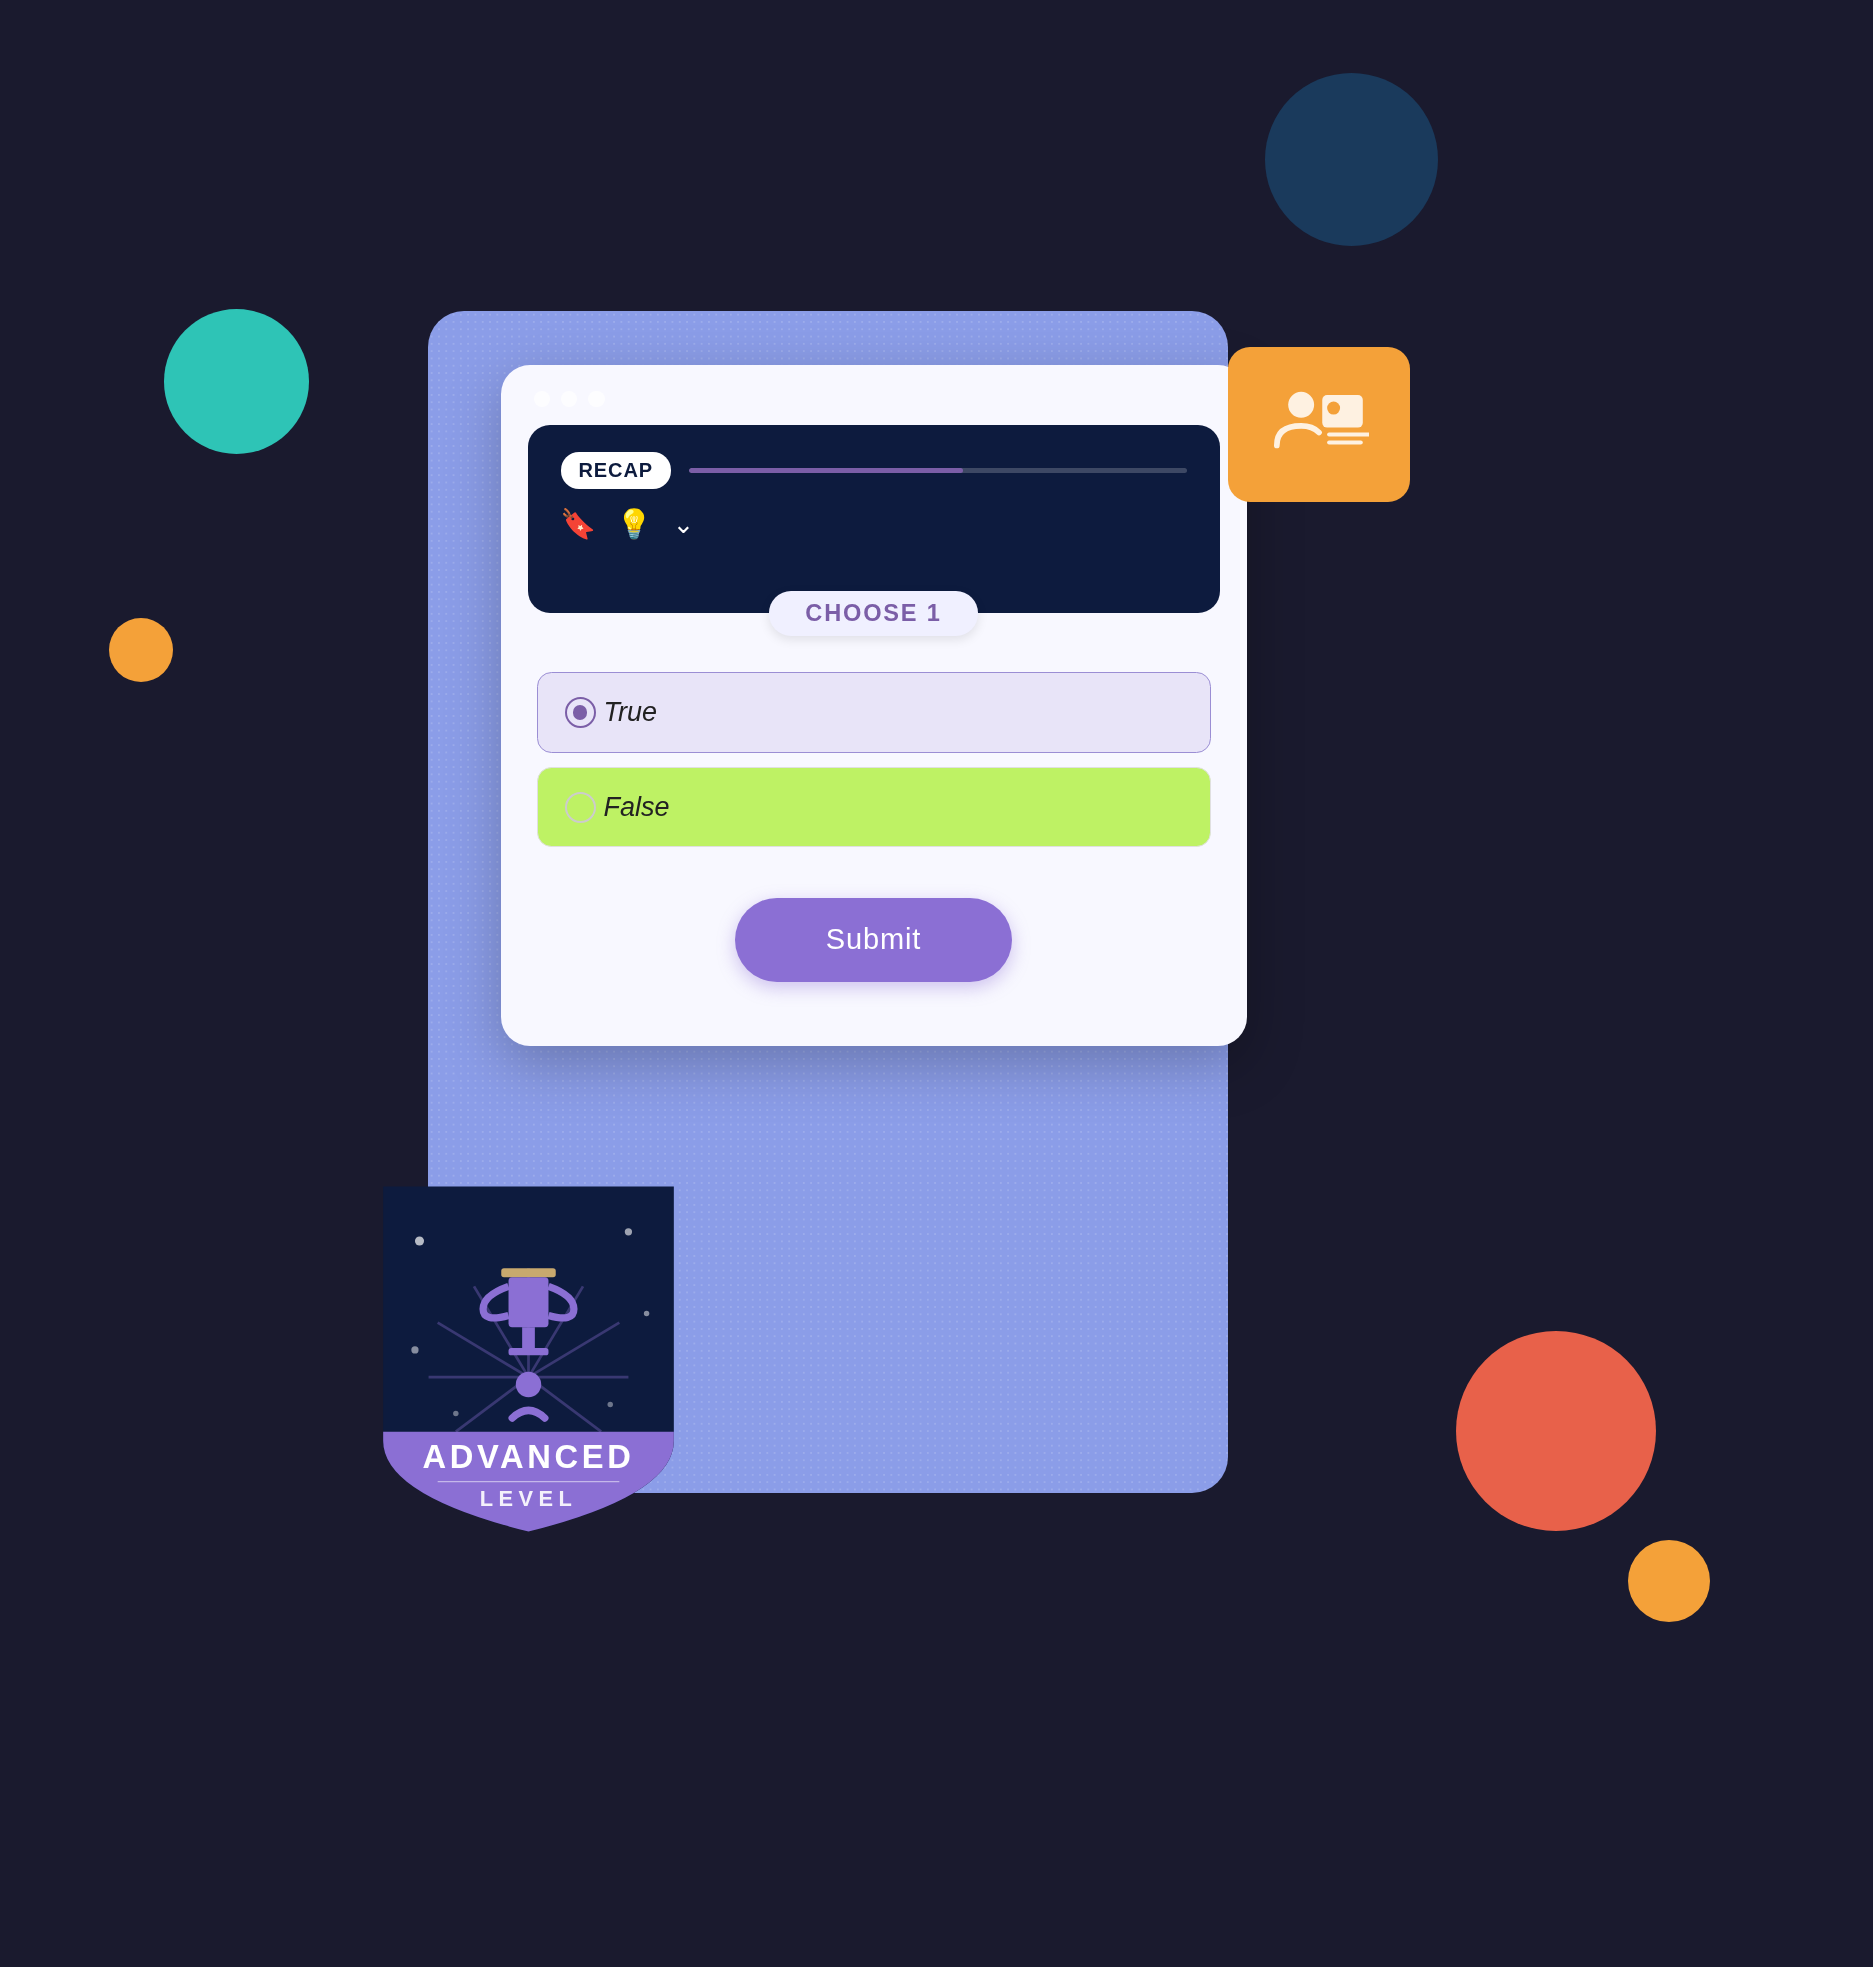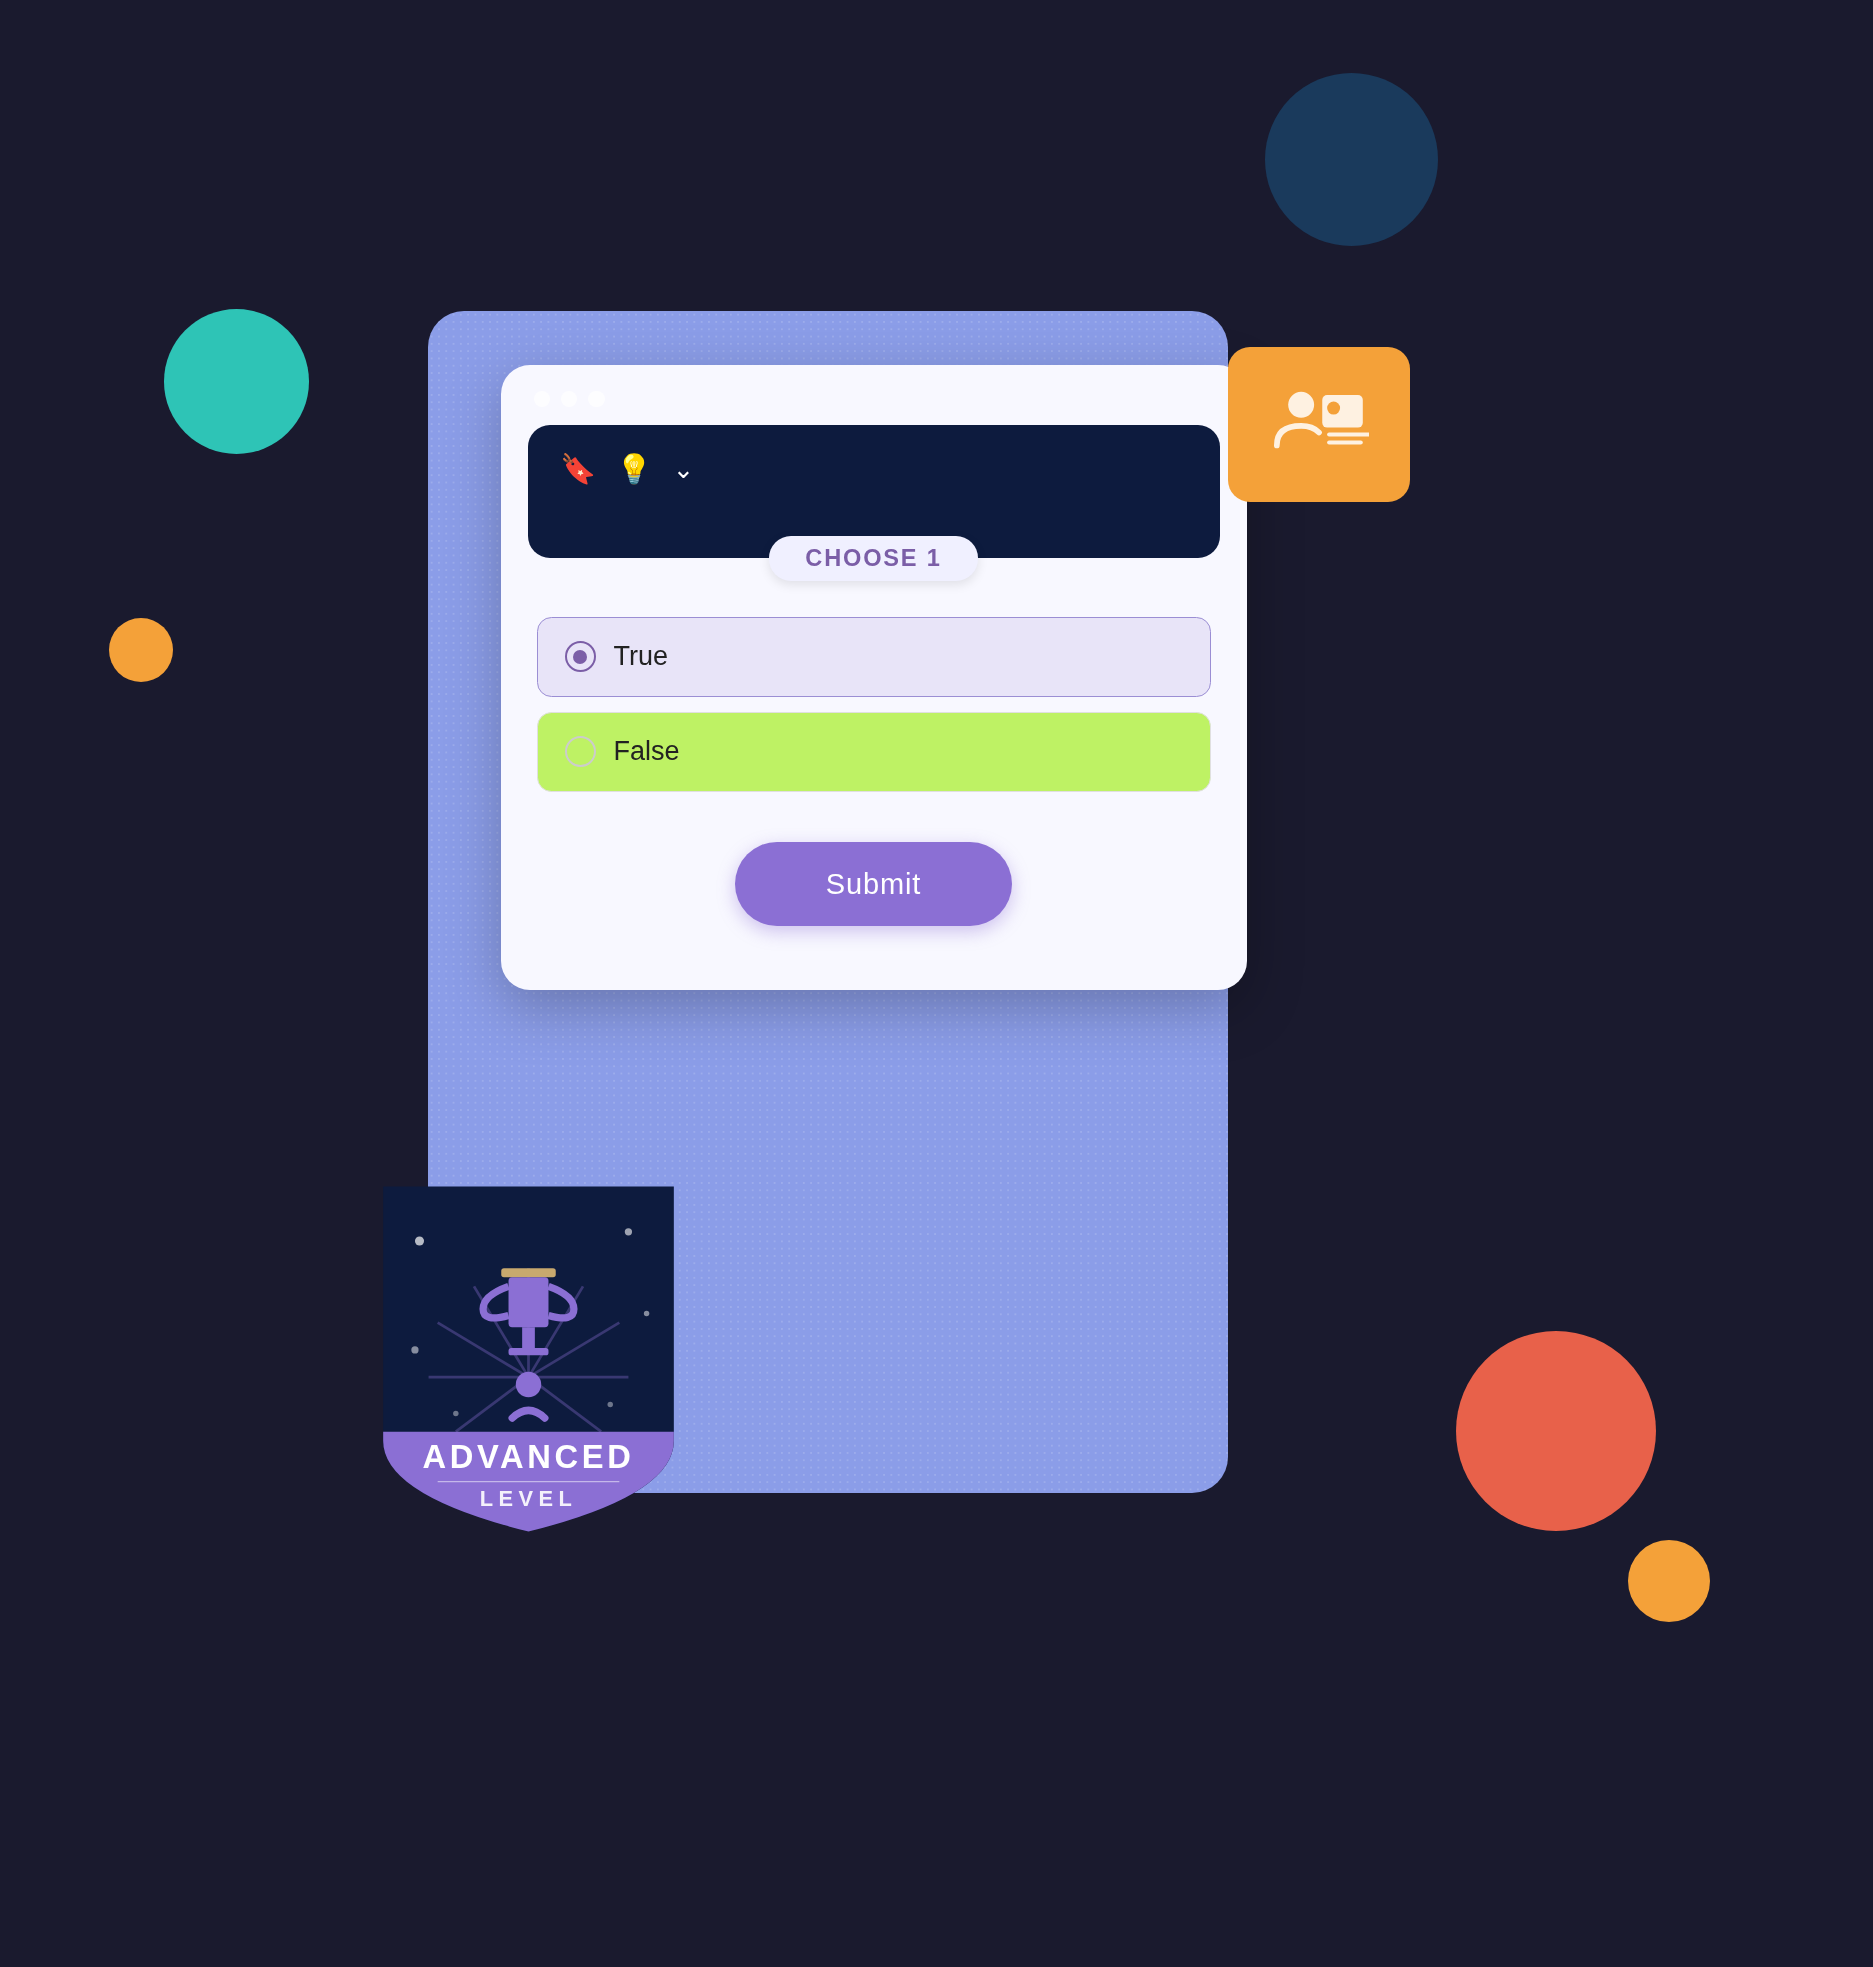--- a/index.html
+++ b/index.html
@@ -205,25 +205,26 @@
     }
 
     
     .options-section {
       padding: 36px 36px 18px;
     }
 
     .option-row {
       display: flex;
       align-items: flex-end;
-      gap: 18px;
+      gap: 8px;
       padding: 23.6px 27px;
       border-radius: 14.5px;
       margin-bottom: 14.5px;
       cursor: pointer;
+      font-style: italic;
     }
 
     .option-row.selected {
       background: #e8e4f8;
       border: 1.8px solid #9b8ed4;
     }
 
     .option-row.unselected {
       background: #bef264;
       border: 1.8px solid #e0e0e0;
@@ -321,20 +322,26 @@
   <div class="main-card">
 
     <div class="window-dots">
       <div class="dot"></div>
       <div class="dot"></div>
       <div class="dot"></div>
     </div>
 
     <div class="question-card">
 
+      <div class="recap-bar">
+        <div class="recap-pill">RECAP</div>
+        <div class="progress-bar-bg">
+          <div class="progress-bar-fill"></div>
+        </div>
+      </div>
 
       <div class="question-icons">
         <span class="q-icon">🔖</span>
         <span class="q-icon">💡</span>
         <span class="chevron-icon">⌄</span>
       </div>
 
 
     </div>
 

